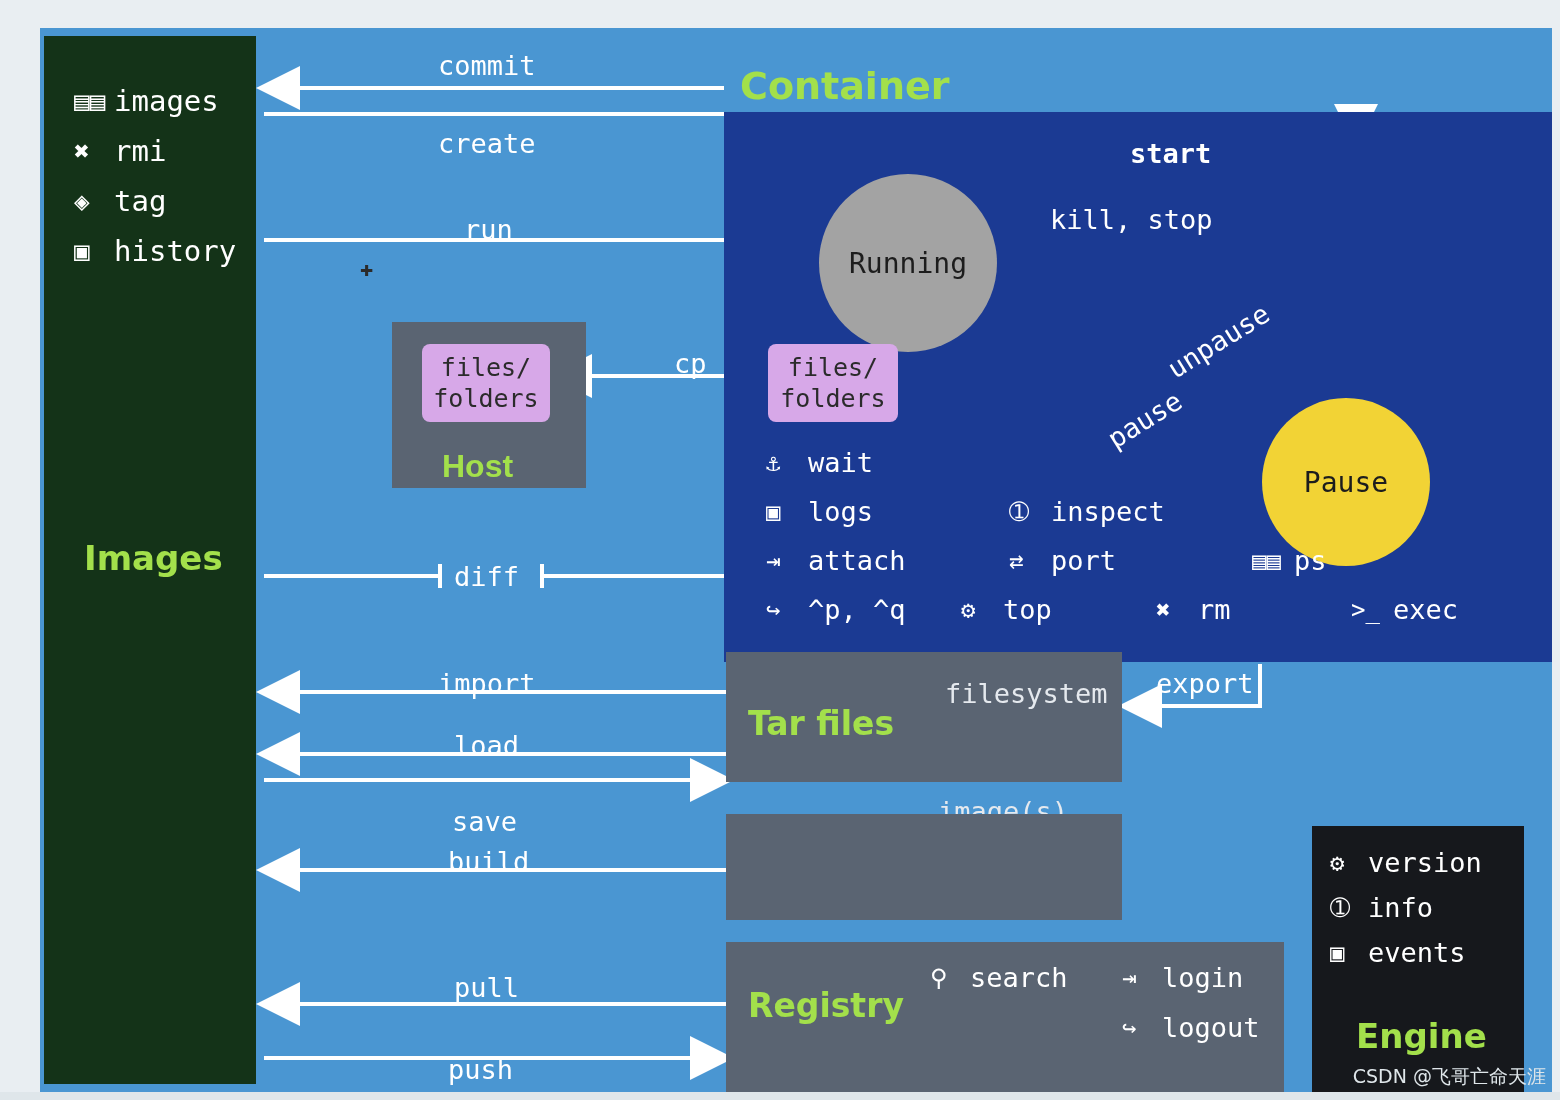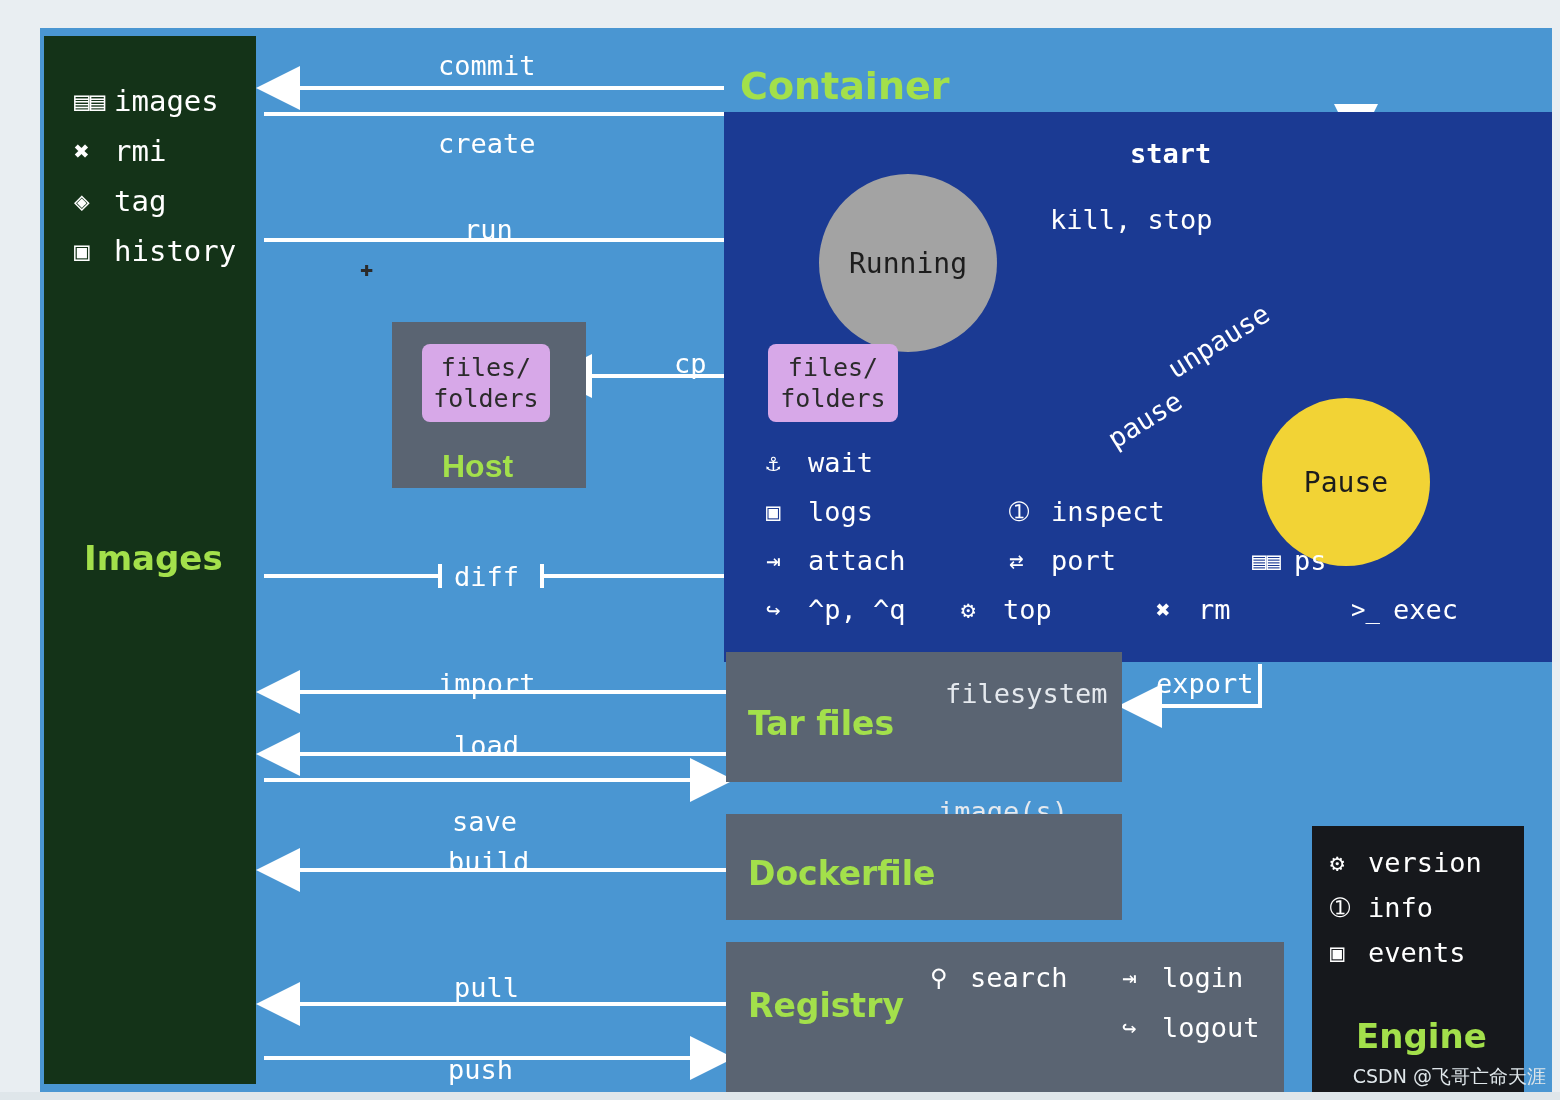--- a/index.html
+++ b/index.html
@@ -230,21 +230,20 @@
       <div>folders</div>
     </div>
     <div class="host-title">Host</div>
 
     <div class="tar-box"></div>
     <div class="tar-title">Tar files</div>
     <div class="tar-l1">filesystem</div>
     <div class="tar-l2">image(s)</div>
 
     <div class="docker-box"></div>
-    <div class="docker-title">Dockerfile</div>
 
     <div class="reg-box"></div>
     <div class="reg-title">Registry</div>
     <div class="reg-cmd reg-search">
       <span class="gl">⚲</span>
       <span>search</span>
     </div>
     <div class="reg-cmd reg-login">
       <span class="gl">⇥</span>
       <span>login</span>

